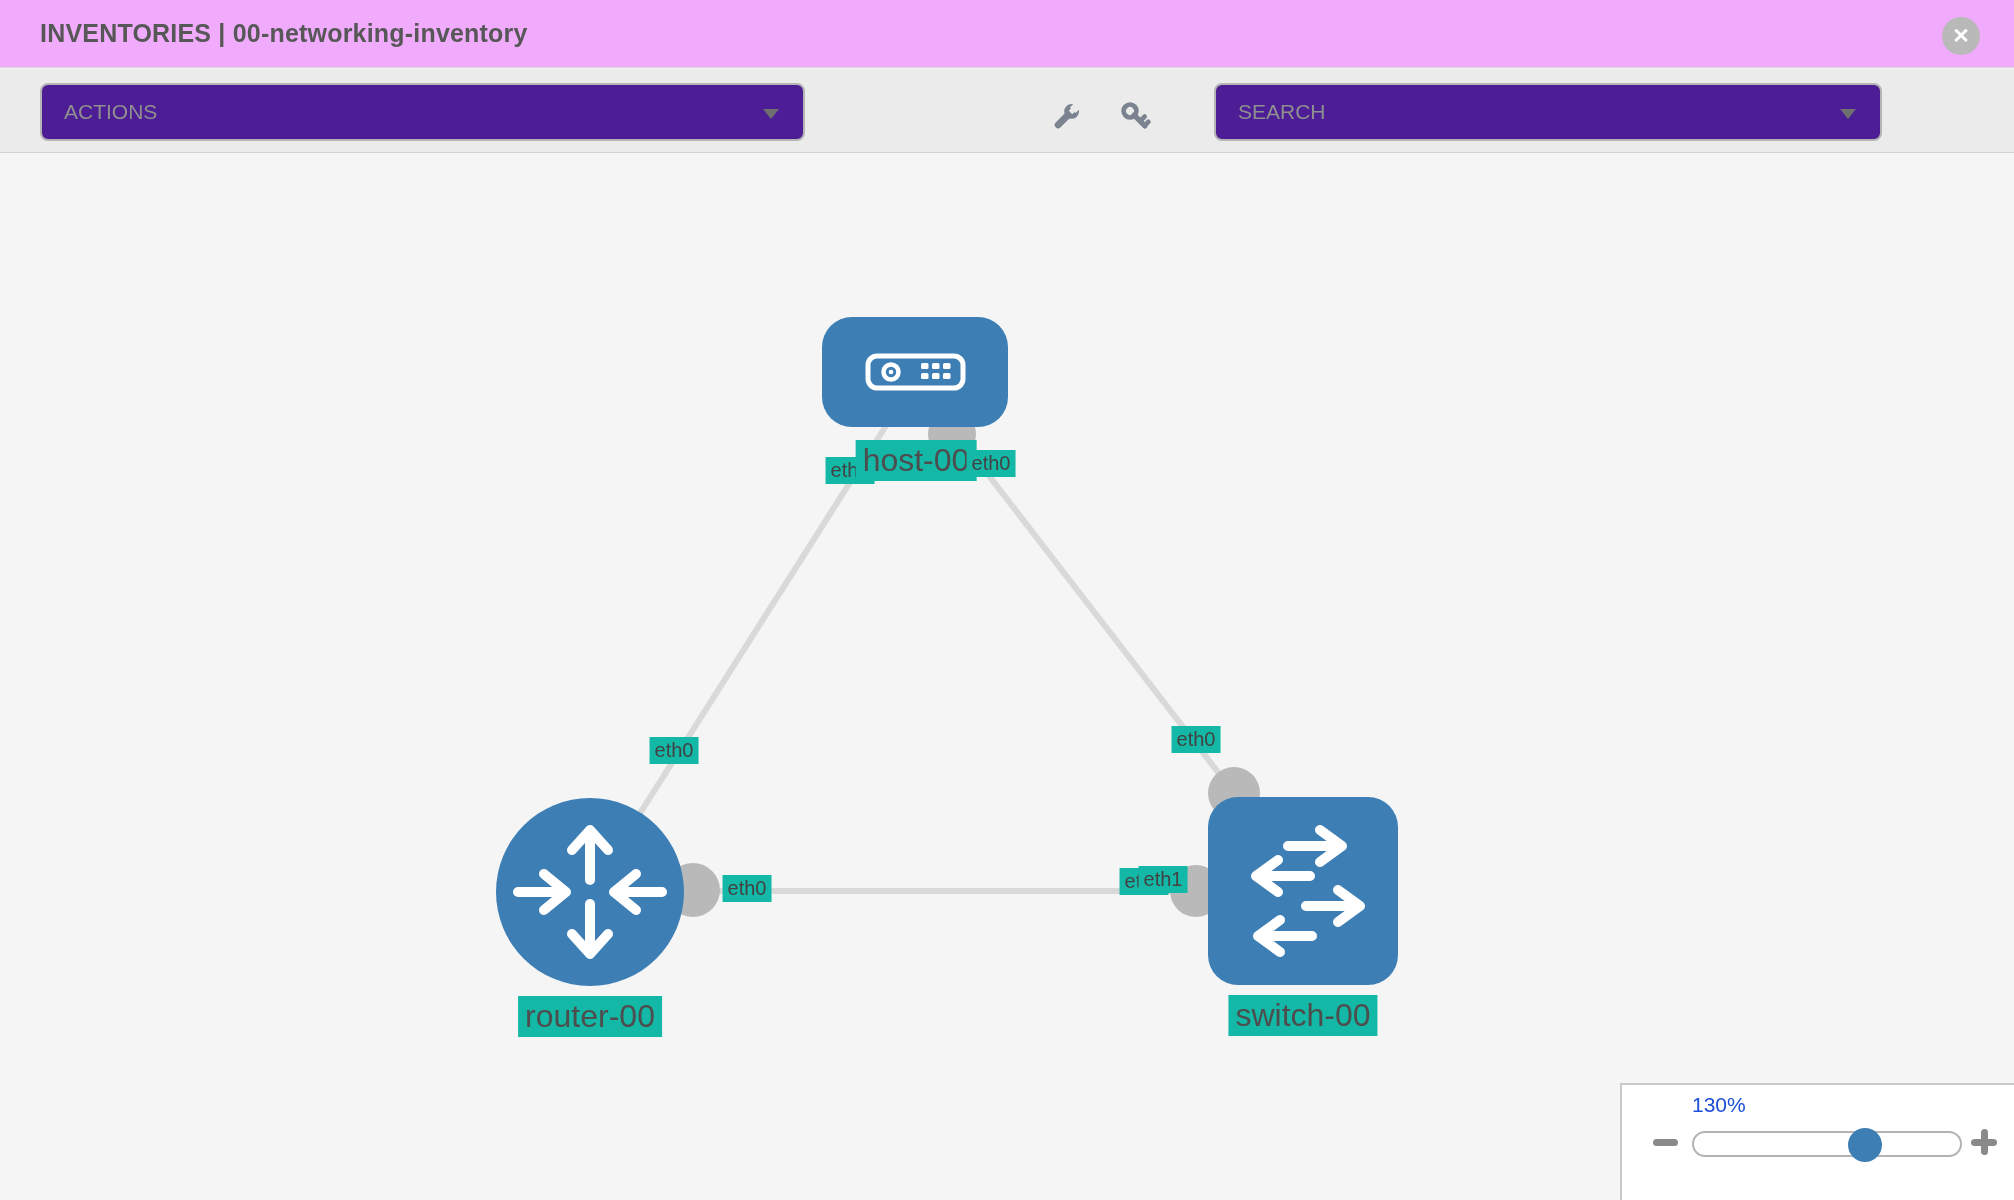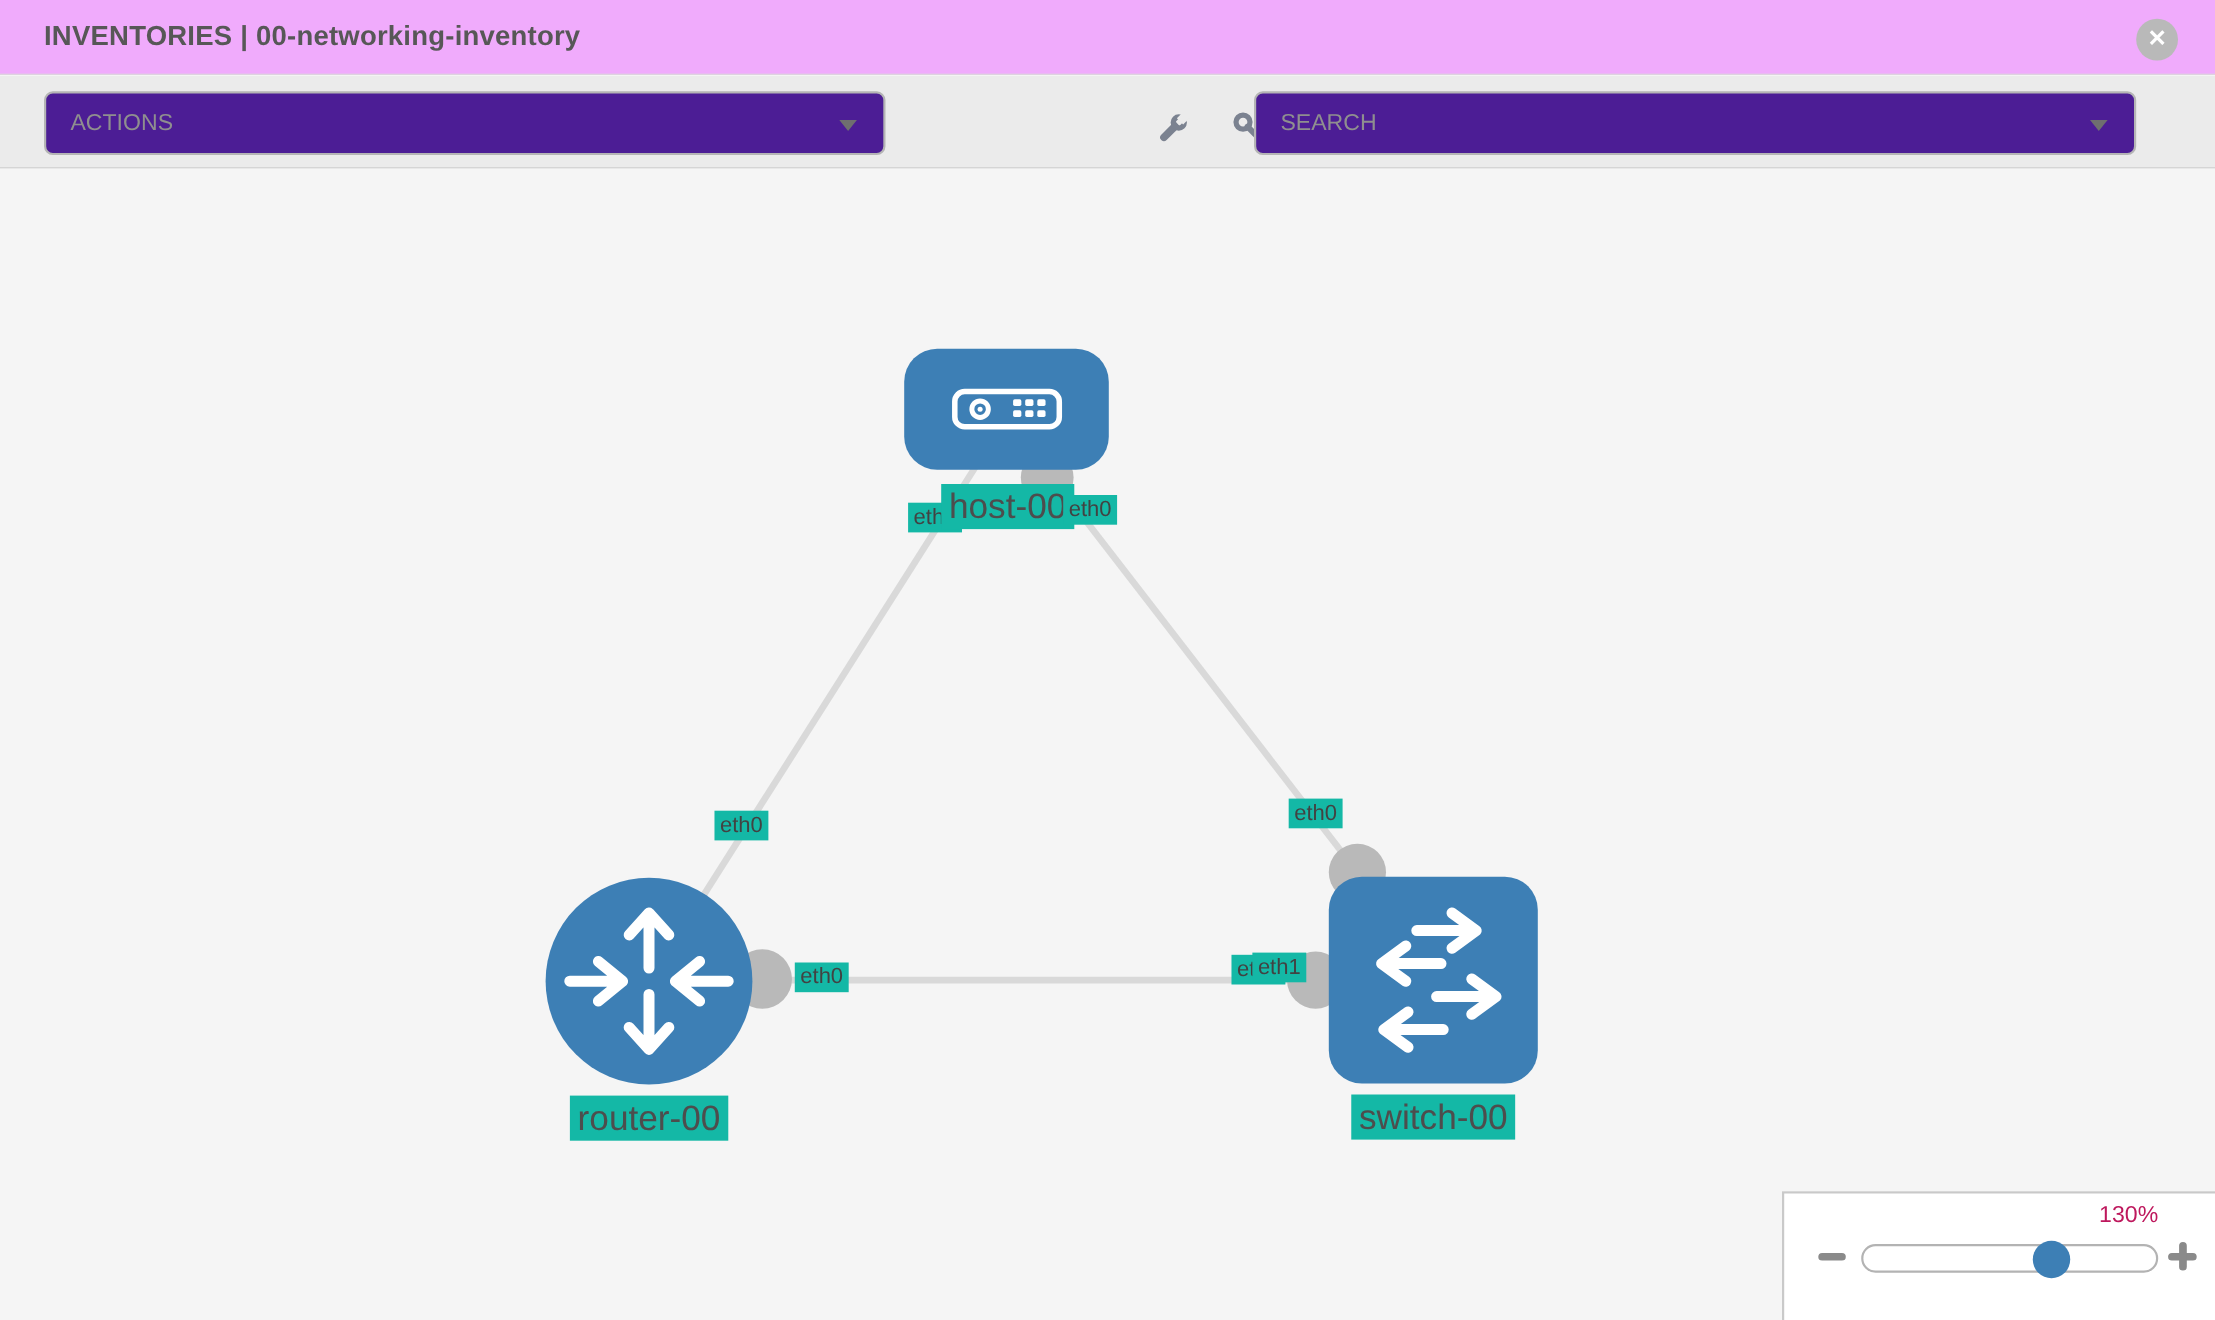--- a/index.html
+++ b/index.html
@@ -16,40 +16,40 @@
     border-radius:50%; background:#b9b9b9; color:#ffffff; text-align:center;
     line-height:38px; font-size:21px; font-weight:bold; cursor:pointer; }
 
   
   .toolbar { position:absolute; left:0; top:69px; width:2014px; height:84px;
     background:#ebebeb; border-bottom:1px solid #d0d0d0; z-index:10; }
   .select-box { position:absolute; top:14px; height:58px; background:#4c1d95;
     border:2px solid #b5b5b5; border-radius:8px; color:#8f8f8f; font-size:21px;
     line-height:54px; padding-left:22px; cursor:pointer; }
   .select-actions { left:40px; width:765px; }
-  .select-search { left:1140px; width:802px; }
+  .select-search { left:1214px; width:668px; }
   .caret { position:absolute; right:24px; top:24px; width:0; height:0;
     border-left:8px solid transparent; border-right:8px solid transparent;
     border-top:10px solid #6f6f6f; }
   .tool-icon { position:absolute; top:30px; width:36px; height:36px; cursor:pointer; }
   .tool-wrench { left:1048px; }
   .tool-key { left:1118px; }
 
   
   .stage { position:absolute; left:0; top:0; width:2014px; height:1200px; z-index:1; }
   .chip { position:absolute; background:#14b8a6; color:#424242; font-size:20px;
     line-height:1.15; padding:2px 5px; white-space:nowrap;
     transform:translateX(-50%); z-index:3; }
   .chip.node-name { font-size:32px; color:#4d4d4d; padding:2px 7px; }
 
   
   .zoom-panel { position:absolute; left:1620px; top:1083px; width:420px; height:160px;
     background:#ffffff; border:2px solid #c9c9c9; z-index:5; }
-  .zoom-label { position:absolute; left:70px; top:8px; width:270px; text-align:right;
-    font-size:21px; color:#be185d; }
+  .zoom-label { position:absolute; left:70px; top:8px; width:270px; text-align:left;
+    font-size:21px; color:#1d4ed8; }
   .zoom-minus { position:absolute; left:31px; top:54px; width:25px; height:7px;
     background:#8a8a8a; border-radius:3.5px; cursor:pointer; }
   .zoom-plus { position:absolute; left:349px; top:44px; width:26px; height:26px; cursor:pointer; }
   .zoom-plus:before { content:""; position:absolute; left:0; top:9.5px; width:26px;
     height:7px; background:#8a8a8a; border-radius:3.5px; }
   .zoom-plus:after { content:""; position:absolute; left:9.5px; top:0; width:7px;
     height:26px; background:#8a8a8a; border-radius:3.5px; }
   .zoom-track { position:absolute; left:70px; top:46px; width:270px; height:26px;
     background:#ffffff; border:2px solid #b3b3b3; border-radius:14px; cursor:pointer; }
   .zoom-thumb { position:absolute; left:226px; top:43px; width:34px; height:34px;

